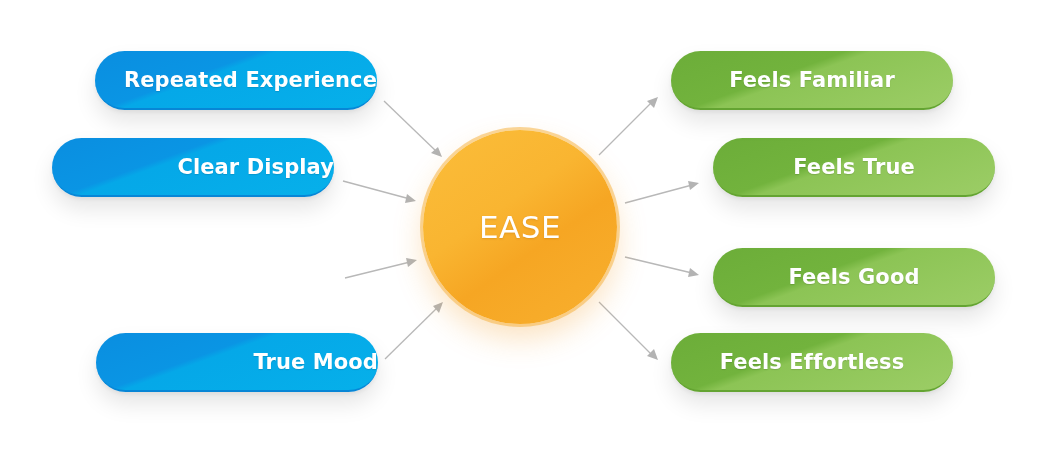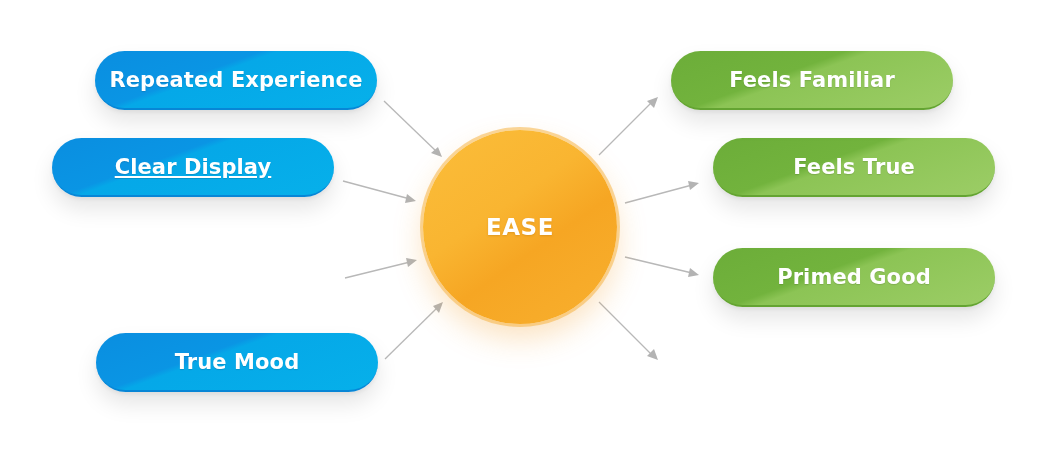--- a/index.html
+++ b/index.html
@@ -13,43 +13,44 @@
     position: absolute; height: 59px; width: 282px; border-radius: 30px;
     color: #ffffff; font-size: 21px; font-weight: bold;
     display: flex; align-items: center; justify-content: center;
     box-sizing: border-box; letter-spacing: 0.1px;
     box-shadow: 0 12px 22px rgba(0,0,0,0.10), 0 2px 4px rgba(0,0,0,0.06);
     cursor: default;
   }
   .pill.blue {
     background: linear-gradient(160deg, #0a8ee0 0%, #0a95e4 38%, #05a8e8 42%, #06b0ea 100%);
     border-bottom: 2px solid #0786d6;
+    justify-content: flex-end;
   }
   .pill.green {
     background: linear-gradient(160deg, #6cad39 0%, #72b33d 40%, #8cc455 46%, #9ccd66 100%);
     border-bottom: 2px solid #64a432;
   }
   .pill span { text-shadow: 0 1px 1px rgba(0,0,0,0.12); }
   #p-l0 { left: 95px;  top: 51px; }
-  #p-l1 { left: 52px;  top: 138px; text-decoration: underline; }
+  #p-l1 { left: 52px;  top: 138px; }
   #p-l2 { left: 53px;  top: 248px; }
   #p-l3 { left: 96px;  top: 333px; }
   #p-r0 { left: 671px; top: 51px; }
   #p-r1 { left: 713px; top: 138px; }
   #p-r2 { left: 713px; top: 248px; }
   #p-r3 { left: 671px; top: 333px; }
   .hub {
     position: absolute; left: 423px; top: 130px; width: 194px; height: 194px;
     border-radius: 50%;
     background: linear-gradient(145deg, #fbbd3a 0%, #f9b531 40%, #f6a623 60%, #f8b02f 100%);
     box-shadow: 0 0 0 3px rgba(246,180,70,0.55), 0 14px 30px rgba(240,150,30,0.28);
     display: flex; align-items: center; justify-content: center;
   }
   .hub span {
-    color: #ffffff; font-size: 23px; font-weight: bold; letter-spacing: 0.5px;
+    color: #ffffff; font-size: 31px; font-weight: normal; letter-spacing: 0.5px;
     text-shadow: 0 1px 2px rgba(160,90,0,0.25);
   }
   svg.arrows { position: absolute; left: 0; top: 0; }
   .arrow line { stroke: #b8b8b8; stroke-width: 1.3; }
   .arrow path { fill: #b3b3b3; }
 </style>
 </head>
 <body>
 
 <div class="stage">
@@ -103,15 +104,18 @@
     <span>EASE</span>
   </div>
 
   <div class="pill green" id="p-r1">
     <span>Feels True</span>
   </div>
   <div class="pill green" id="p-r0">
     <span>Feels Familiar</span>
   </div>
   <div class="pill green" id="p-r2">
-    <span>Primed Good</span>
+    <span>Feels Good</span>
+  </div>
+  <div class="pill green" id="p-r3">
+    <span>Feels Effortless</span>
   </div>
 </div>
 
 </body></html>

